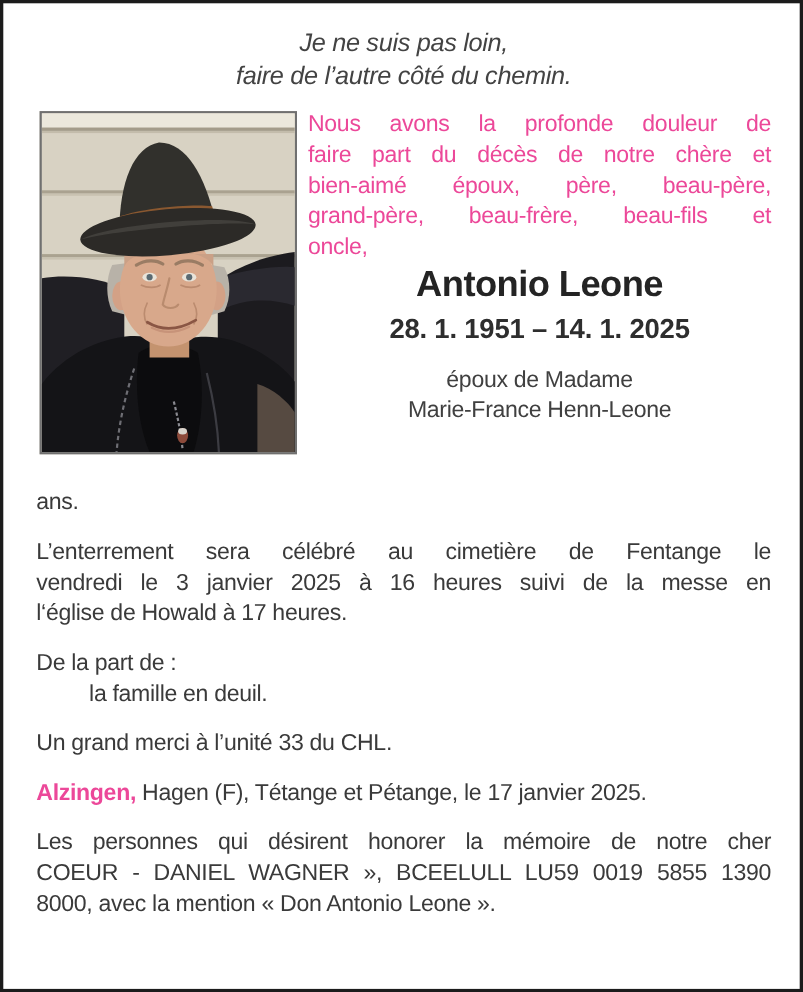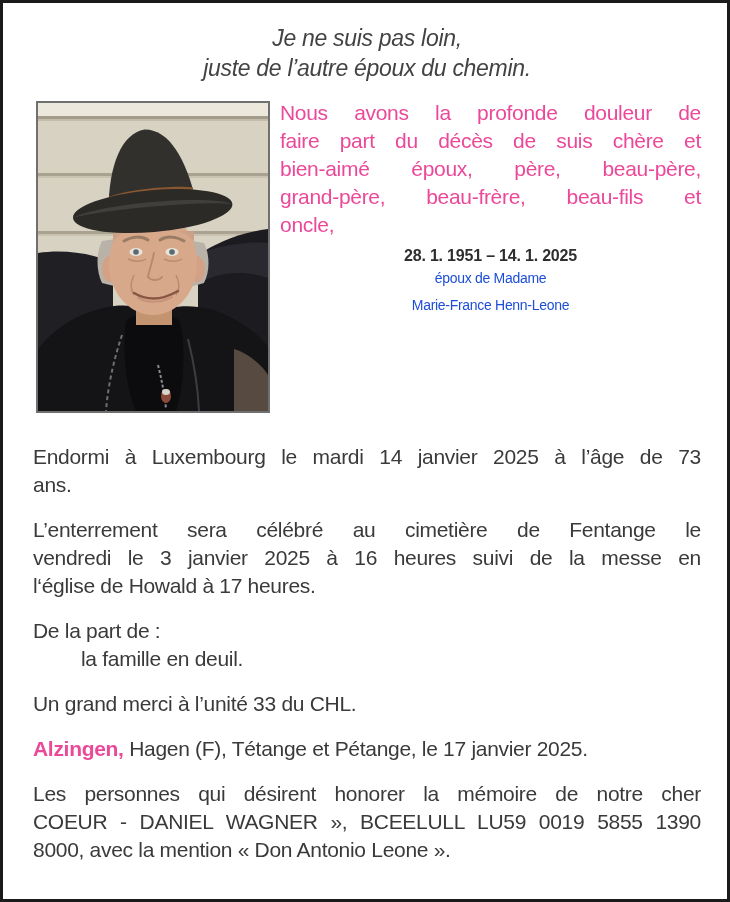--- a/index.html
+++ b/index.html
@@ -42,36 +42,36 @@
   .name-block{text-align:center;}
   .deceased-title{
     margin-top:12px;
     font-size:33px;line-height:38px;
     font-weight:700;color:#242424;letter-spacing:-0.5px;
   }
   .deceased-name{
     font-size:33px;line-height:38px;
     font-weight:700;color:#242424;letter-spacing:-0.5px;
   }
-  .dates{margin-top:8px;font-size:16px;font-weight:700;color:#2e2e2e;letter-spacing:-0.2px;}
-  .spouse{font-size:14px;line-height:27px;color:#1d4ed8;}
+  .dates{margin-top:8px;font-size:25px;font-weight:700;color:#2e2e2e;letter-spacing:-0.2px;}
+  .spouse{margin-top:18px;font-size:21px;line-height:27px;color:#404040;}
   .body-text{margin-top:14px;font-size:21px;line-height:28px;}
   .body-text p{margin:0 0 17px 0;}
   .indent{padding-left:48px;}
   .bold{font-weight:700;color:#ec4899;}
 </style>
 </head>
 <body>
 
 <div class="page">
   <div class="inner">
 
     <div class="quote">
       <span class="jline last" style="text-align:center;text-align-last:center;">Je ne suis pas loin,</span>
-      <span class="jline last" style="text-align:center;text-align-last:center;">juste de l’autre époux du chemin.</span>
+      <span class="jline last" style="text-align:center;text-align-last:center;">faire de l’autre côté du chemin.</span>
     </div>
 
     <div class="top">
 
       <div class="photo">
         <svg width="230" height="308" viewBox="0 0 230 308" xmlns="http://www.w3.org/2000/svg">
 
           <rect x="0" y="0" width="230" height="308" fill="#d8d2c3"></rect>
           <rect x="0" y="0" width="230" height="13" fill="#ece8dc"></rect>
           <rect x="0" y="13" width="230" height="3" fill="#a49c8a"></rect>
@@ -130,40 +130,40 @@
             <path d="M72,90 C90,84 140,84 156,88 L156,94 L72,96 Z" fill="#8a5830"></path>
             <ellipse cx="114" cy="108" rx="80" ry="21" fill="#2c2a27"></ellipse>
             <path d="M34,108 C60,96 170,96 194,108 C170,102 60,102 34,108 Z" fill="#413f3b"></path>
           </g>
         </svg>
       </div>
 
       <div class="col-right">
         <div class="intro">
           <span class="jline">Nous avons la profonde douleur de</span>
-          <span class="jline">faire part du décès de suis chère et</span>
+          <span class="jline">faire part du décès de notre chère et</span>
           <span class="jline">bien-aimé époux, père, beau-père,</span>
           <span class="jline">grand-père, beau-frère, beau-fils et</span>
           <span class="jline last">oncle,</span>
         </div>
 
         <div class="name-block">
+          <div class="deceased-name">Antonio Leone</div>
           <div class="dates">28. 1. 1951 – 14. 1. 2025</div>
           <div class="spouse">
             <div>époux de Madame</div>
             <div>Marie-France Henn-Leone</div>
           </div>
         </div>
       </div>
     </div>
 
     <div class="body-text">
 
       <p>
-        <span class="jline">Endormi à Luxembourg le mardi 14 janvier 2025 à l’âge de 73</span>
         <span class="jline last">ans.</span>
       </p>
 
       <p>
         <span class="jline">L’enterrement sera célébré au cimetière de Fentange le</span>
         <span class="jline">vendredi le 3 janvier 2025 à 16 heures suivi de la messe en</span>
         <span class="jline last">l‘église de Howald à 17 heures.</span>
       </p>
 
       <p>

